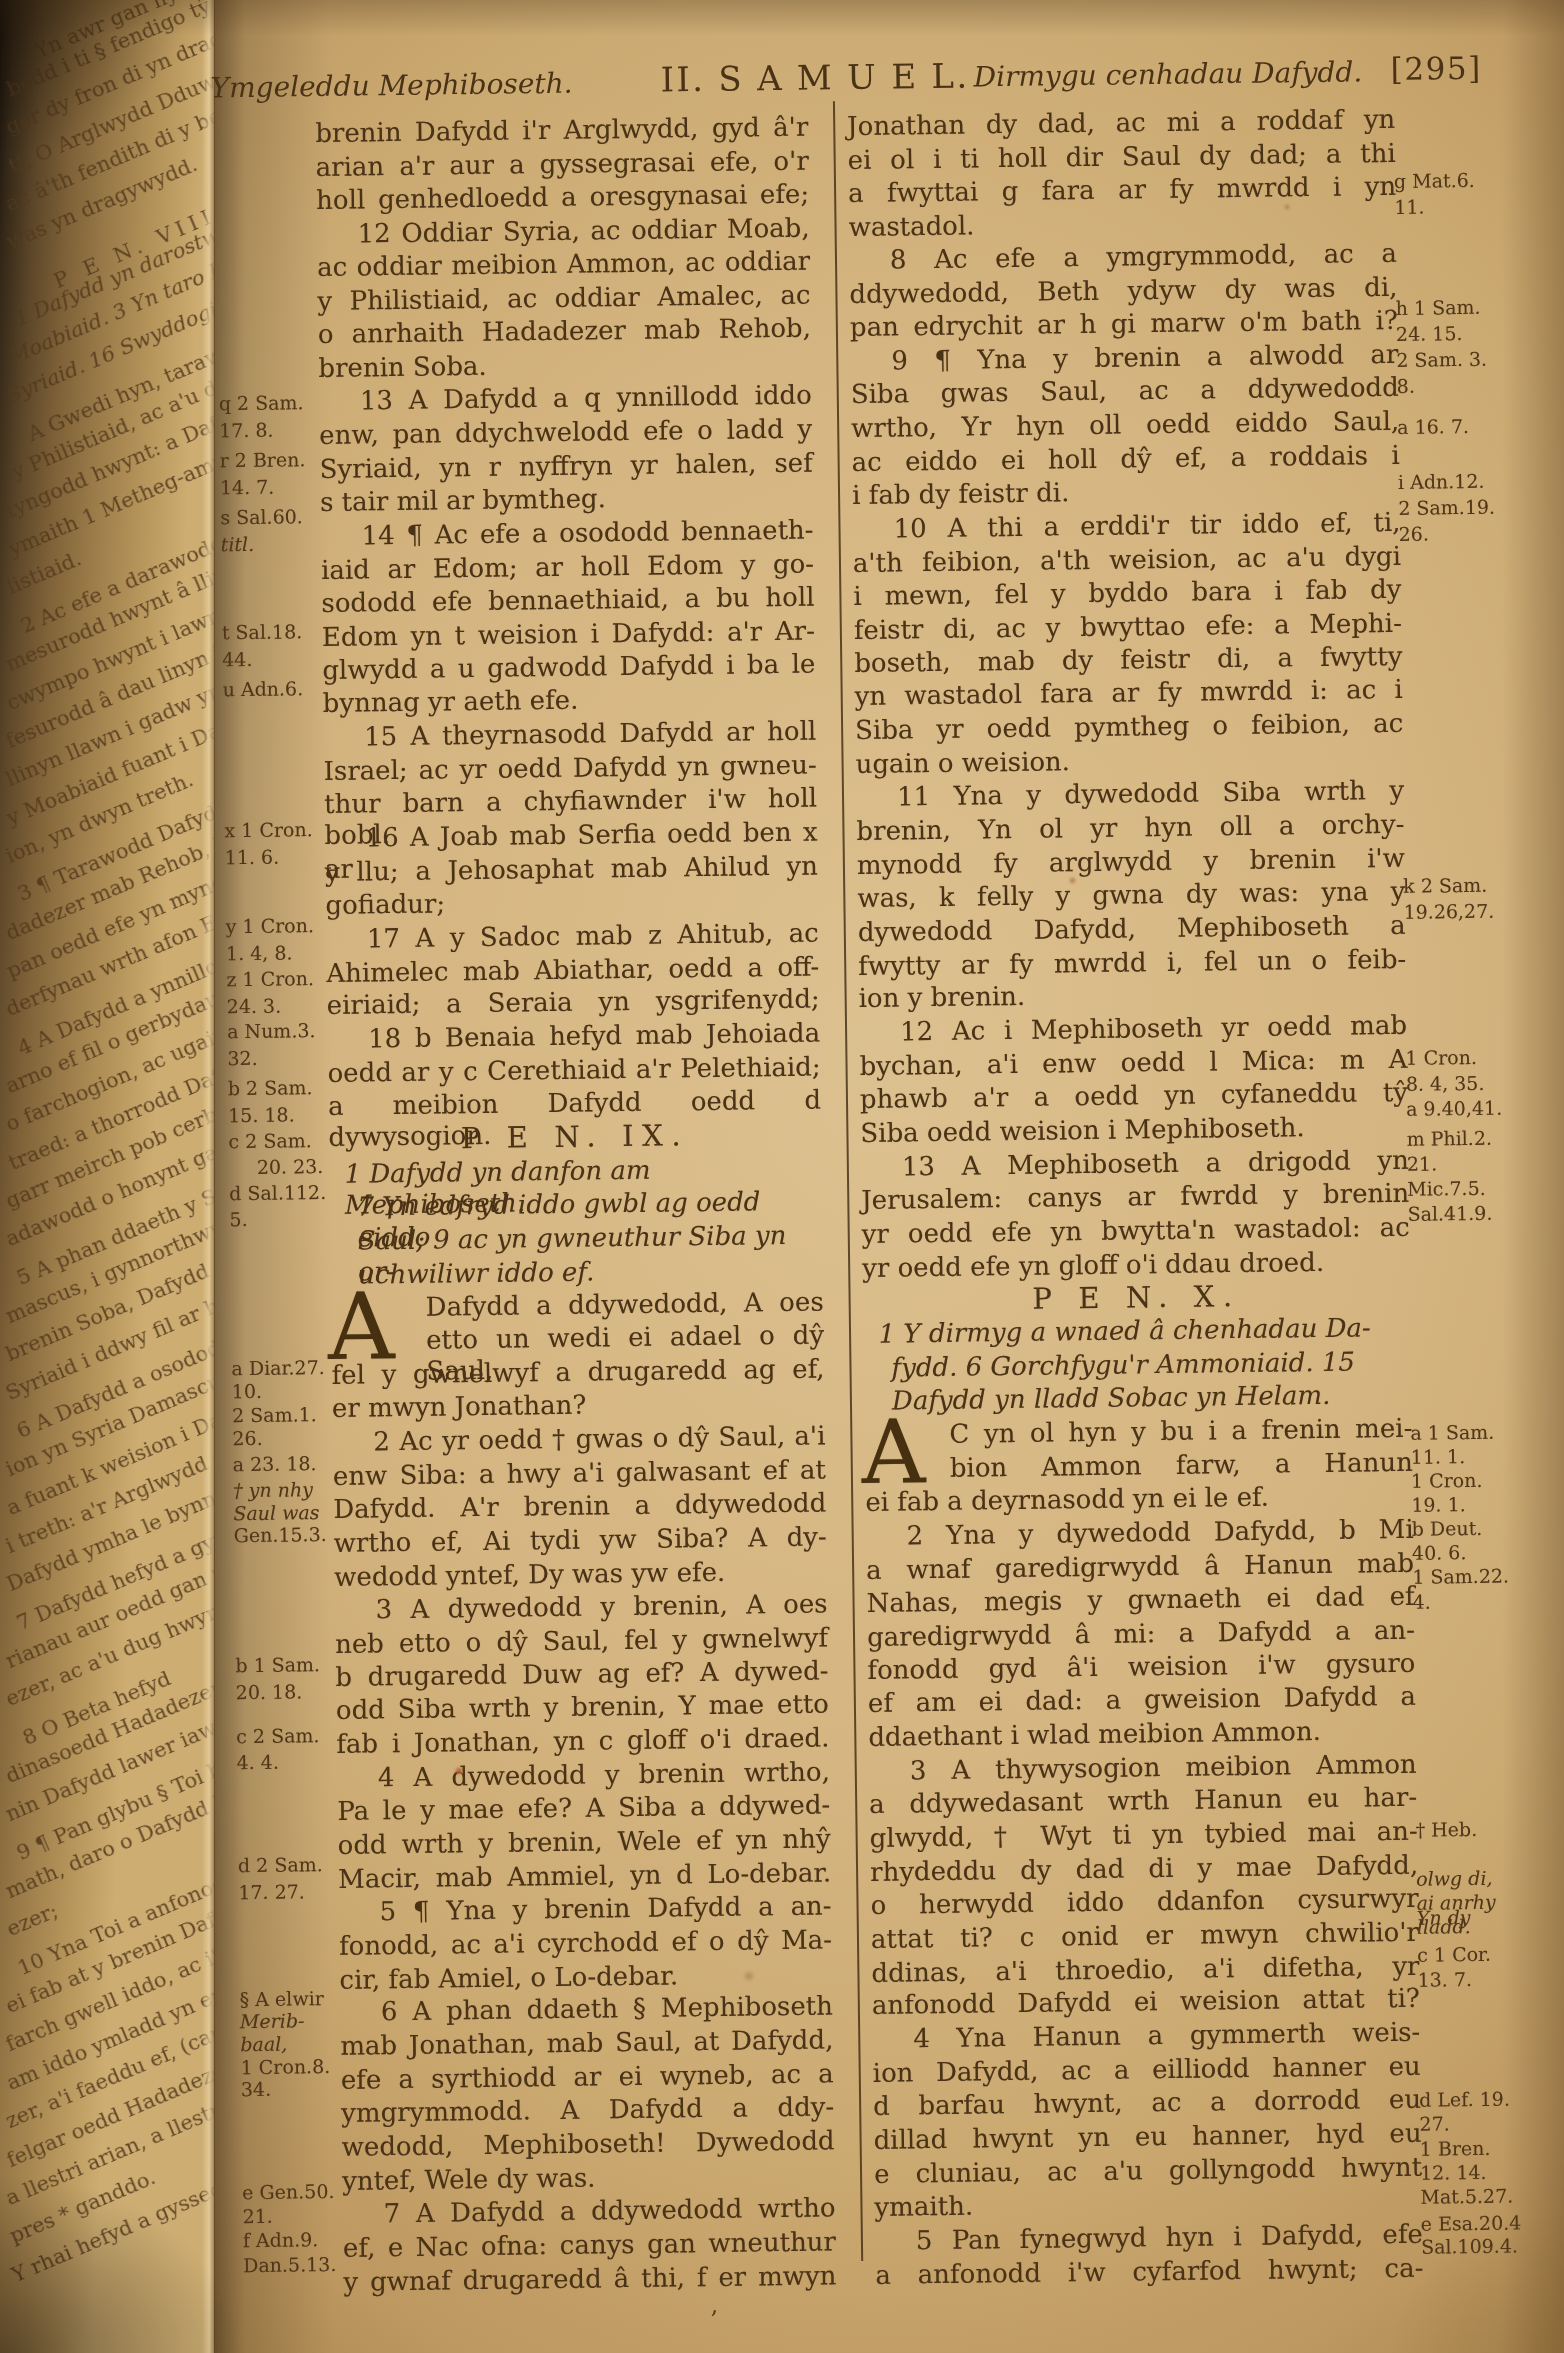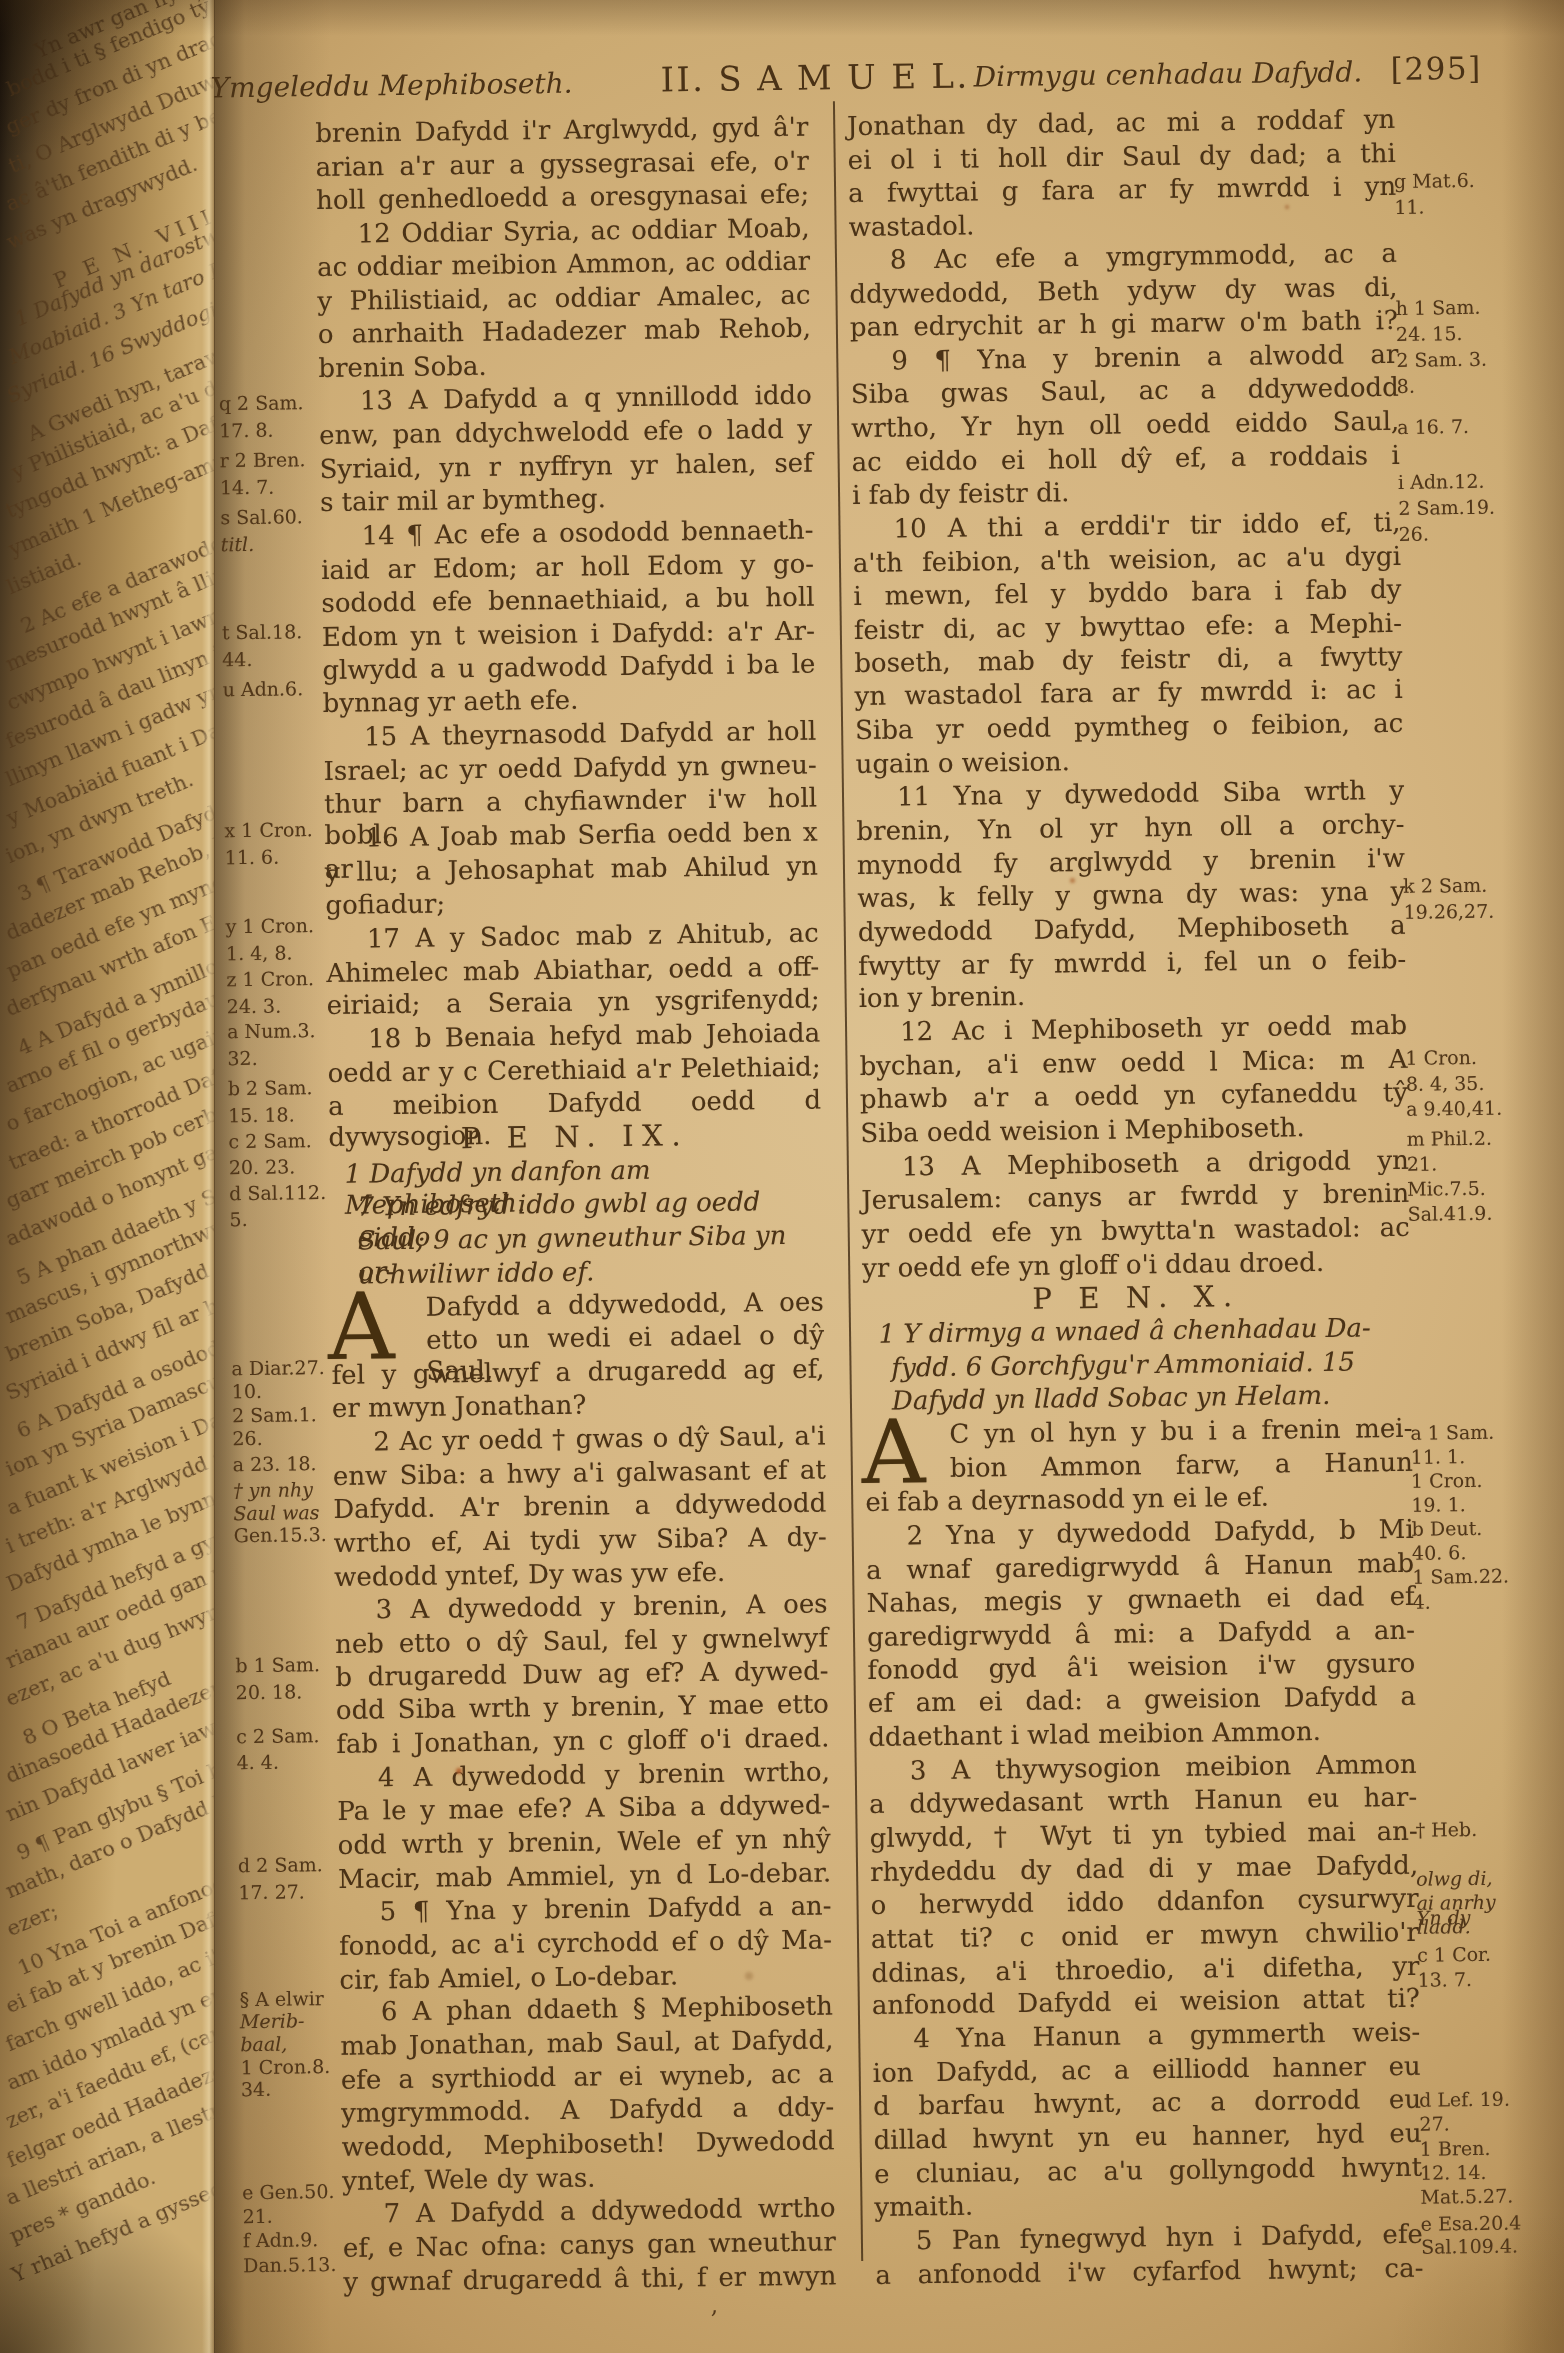--- a/index.html
+++ b/index.html
@@ -149,21 +149,21 @@
         <div class="mn" style="top: 839px;">11. 6.</div>
         <div class="mn" style="top: 908px;">y 1 Cron.</div>
         <div class="mn" style="top: 935px;">1. 4, 8.</div>
         <div class="mn" style="top: 961px;">z 1 Cron.</div>
         <div class="mn" style="top: 988px;">24. 3.</div>
         <div class="mn" style="top: 1013px;">a Num.3.</div>
         <div class="mn" style="top: 1040px;">32.</div>
         <div class="mn" style="top: 1070px;">b 2 Sam.</div>
         <div class="mn" style="top: 1097px;">15. 18.</div>
         <div class="mn" style="top: 1123px;">c 2 Sam.</div>
-        <div class="mn" style="top: 1149px;">20. 23.</div>
+        <div class="mn" style="top: 1149px; margin-left: 28px;">20. 23.</div>
         <div class="mn" style="top: 1175px;">d Sal.112.</div>
         <div class="mn" style="top: 1201px;">5.</div>
         <div class="mn" style="top: 1350px;">a Diar.27.</div>
         <div class="mn" style="top: 1373px;">10.</div>
         <div class="mn" style="top: 1397px;">2 Sam.1.</div>
         <div class="mn" style="top: 1420px;">26.</div>
         <div class="mn" style="top: 1446px;">a 23. 18.</div>
         <div class="mn it" style="top: 1472px;">† yn nhy</div>
         <div class="mn it" style="top: 1495px;">Saul was</div>
         <div class="mn" style="top: 1517px;">Gen.15.3.</div>

